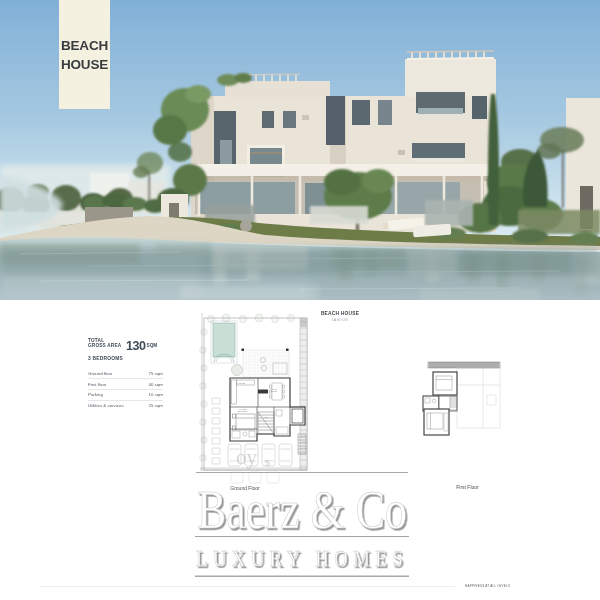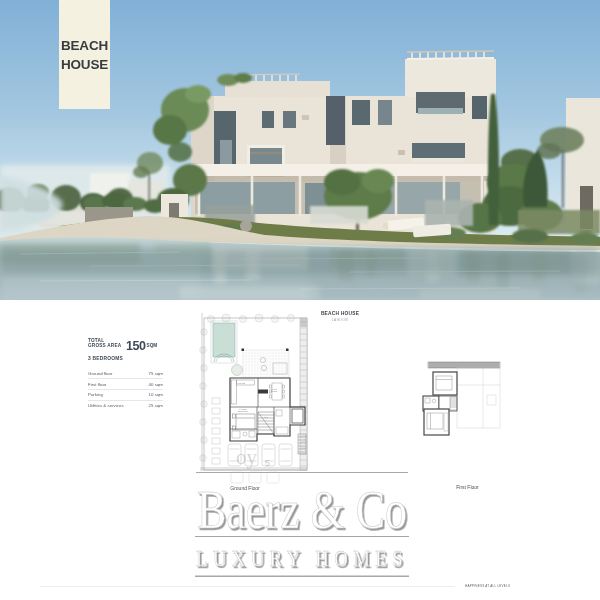--- a/index.html
+++ b/index.html
@@ -300,21 +300,21 @@
 <div class="abs" style="left:59px;top:0;width:51px;height:109px;background:#f4f1e1;"></div>
 
 <div class="abs" style="left:59px;top:36px;width:51px;text-align:center;font-size:13.5px;line-height:19px;font-weight:bold;color:#383c40;letter-spacing:-0.2px;">BEACH<br>HOUSE</div>
 
 <div class="abs" style="left:270px;top:311px;width:140px;text-align:center;font-size:4.8px;font-weight:bold;color:#3a3f44;letter-spacing:0.25px;">BEACH HOUSE</div>
 
 <div class="abs" style="left:270px;top:317.5px;width:140px;text-align:center;font-size:2.9px;color:#90959a;letter-spacing:0.7px;">LAGOON</div>
 
 <div class="abs" style="left:88px;top:337.5px;font-size:4.7px;line-height:5.6px;font-weight:bold;color:#3d4a56;letter-spacing:0.2px;">TOTAL<br>GROSS AREA</div>
 
-<div class="abs" style="left:126px;top:338.5px;font-size:12.5px;font-weight:bold;color:#3d4a56;letter-spacing:-0.4px;">150</div>
+<div class="abs" style="left:126px;top:338.5px;font-size:12.5px;font-weight:bold;color:#3d4a56;letter-spacing:-0.4px;">130</div>
 
 <div class="abs" style="left:146.5px;top:343px;font-size:4.7px;font-weight:bold;color:#3d4a56;">SQM</div>
 
 <div class="abs" style="left:88px;top:355.5px;font-size:4.9px;font-weight:bold;color:#3d4a56;letter-spacing:0.2px;">3 BEDROOMS</div>
 
 <div class="abs" style="left:88px;top:371px;width:75px;font-size:4.4px;color:#525c66;">
   <div style="display:flex;justify-content:space-between;border-bottom:0.5px solid #e6e6e6;padding:0 0 2.4px 0;margin-bottom:2.2px;">
         <span>Ground floor</span>
         <span>75 sqm</span>
       </div>

